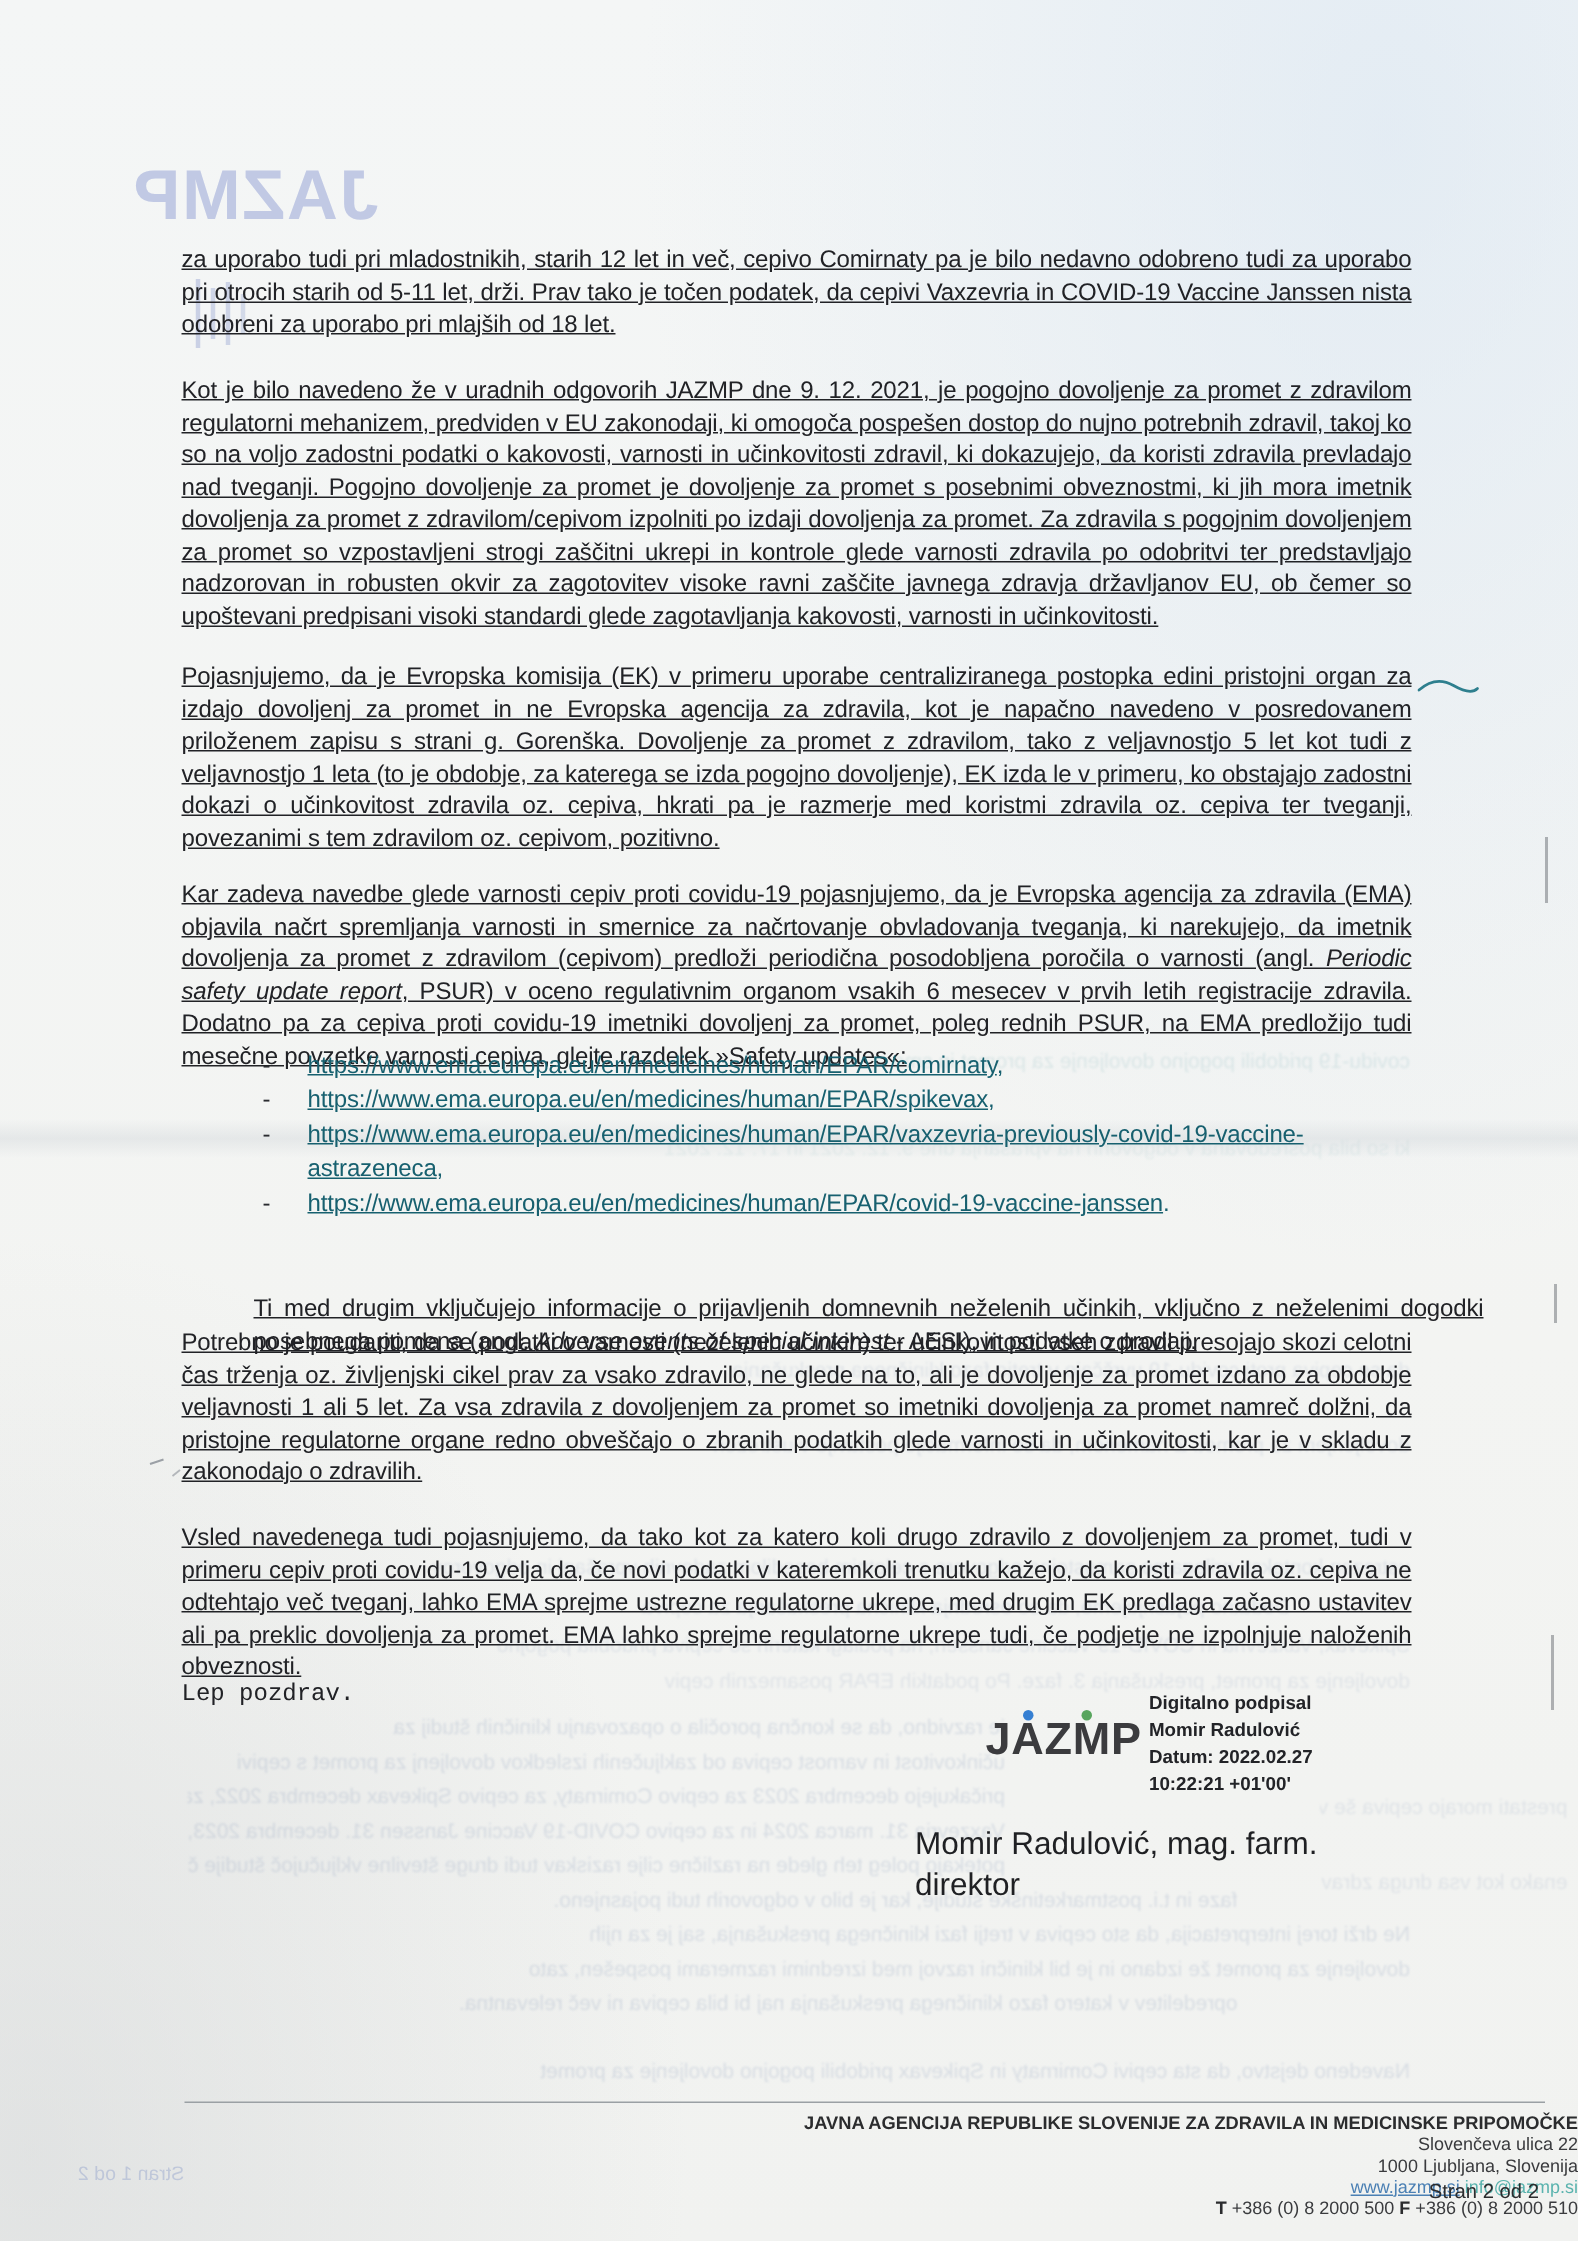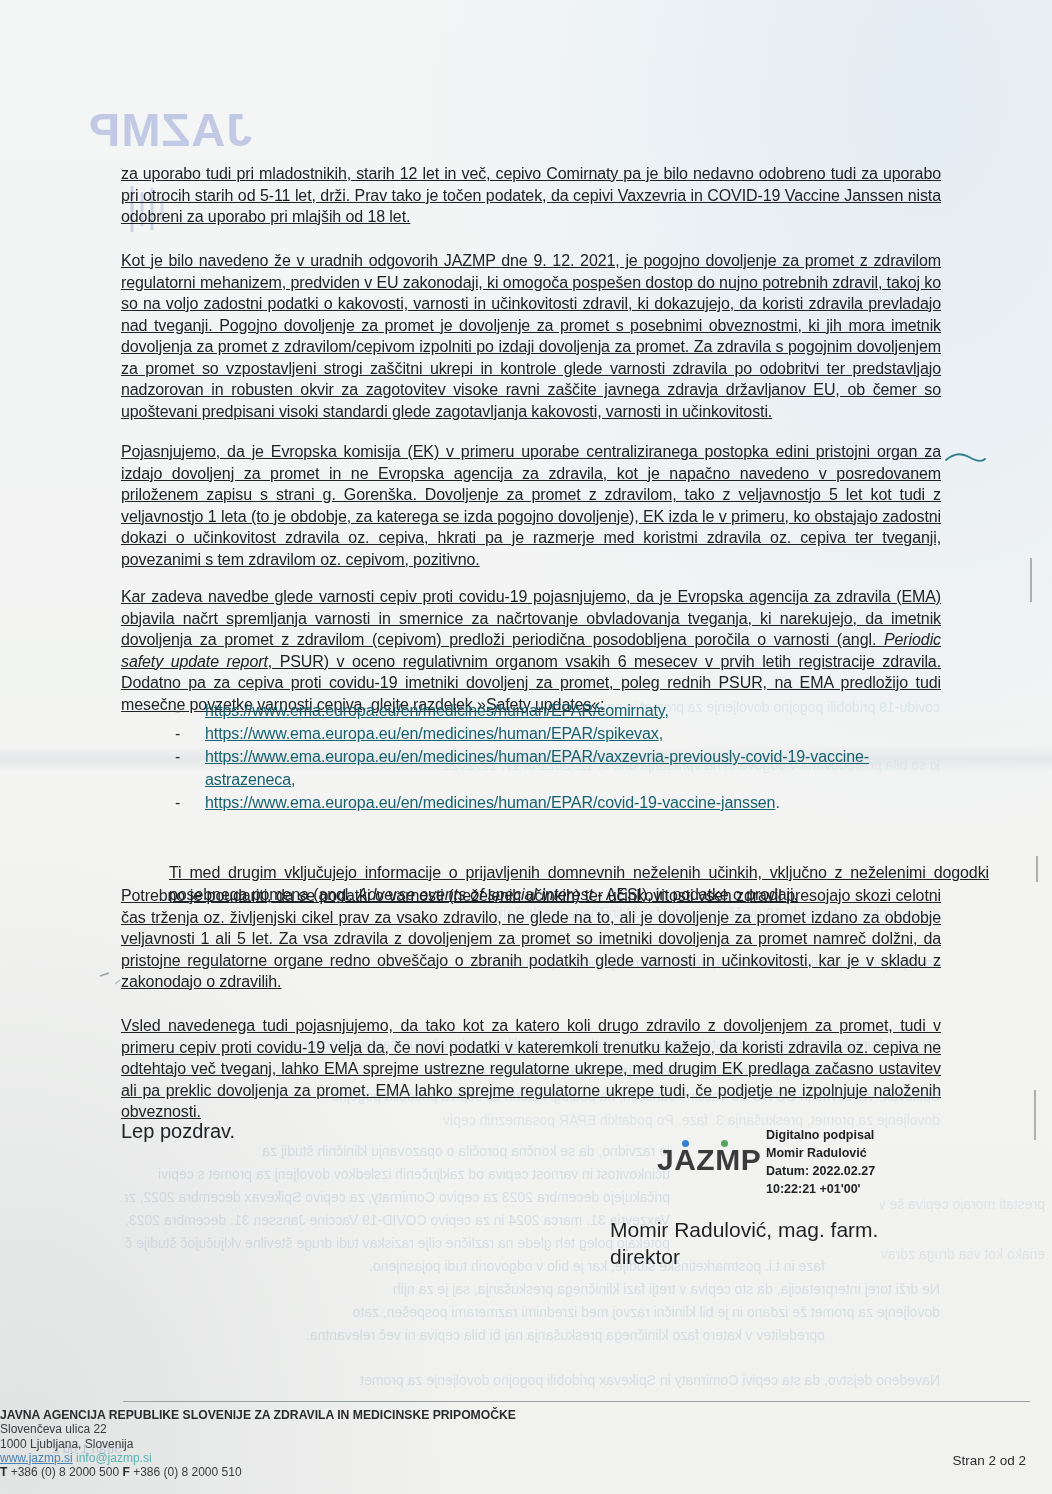--- a/index.html
+++ b/index.html
@@ -19,33 +19,33 @@
     text-align:justify;font-size:16px;line-height:21.5px;
     letter-spacing:-0.1px;color:#212226;text-decoration:underline;
   }
   .it{font-style:italic;}
   .list-block{position:absolute;left:121px;width:820px;font-size:16px;line-height:23px;letter-spacing:-0.1px;}
   .list-row{display:flex;padding-left:54px;}
   .list-bullet{width:30px;flex:0 0 30px;color:#2a2c30;}
   .list-text{flex:1;}
   .doc-link{color:#17606f;text-decoration:underline;cursor:pointer;}
   .link-suffix{color:#17606f;}
-  .closing{position:absolute;left:121px;top:1120px;font-size:20px;color:#212226;}
+  .closing{position:absolute;left:121px;top:1120px;font-size:16px;color:#212226;font-family:Liberation Mono, monospace;}
   
   .sig-logo{position:absolute;left:657px;top:1143px;font-size:30px;font-weight:bold;
             letter-spacing:0.5px;color:#3b3b3e;}
   .sig-logo .dot{position:absolute;width:7px;height:7px;border-radius:50%;}
   .dot-blue{left:25px;top:-3px;background:#357fd2;}
   .dot-green{left:64px;top:-3px;background:#58a55e;}
   .sig-digital{position:absolute;left:766px;top:1126px;font-size:12.5px;line-height:18px;color:#222327;font-weight:bold;}
   .sig-name{position:absolute;left:610px;top:1204px;width:312px;
             font-size:21px;line-height:27px;color:#1f2023;margin-top:12px;}
   
   .footer-line{position:absolute;left:123px;top:1401px;width:907px;height:1px;background:#9aa0a4;}
-  .footer{position:absolute;left:0;top:1408px;width:100%;text-align:left;
+  .footer{position:absolute;left:0;top:1408px;width:100%;text-align:right;
           font-size:12px;line-height:14.3px;color:#3a3b3e;}
   .footer-org{font-weight:bold;font-size:12.2px;color:#2b2c2e;}
   .f-web{color:#4b80b4;text-decoration:underline;cursor:pointer;}
   .f-email{color:#5ab3ae;cursor:pointer;margin-top:23px;}
   .f-bold{font-weight:bold;color:#2b2c2e;}
   .page-num{position:absolute;right:26px;top:1453px;font-size:13.5px;color:#2b2c2e;}
   
   .mir{transform:scaleX(-1);filter:blur(0.6px);}
   .bleed-line{position:absolute;font-size:14px;line-height:16px;color:#7086ad;opacity:0.14;
               white-space:nowrap;overflow:hidden;}

